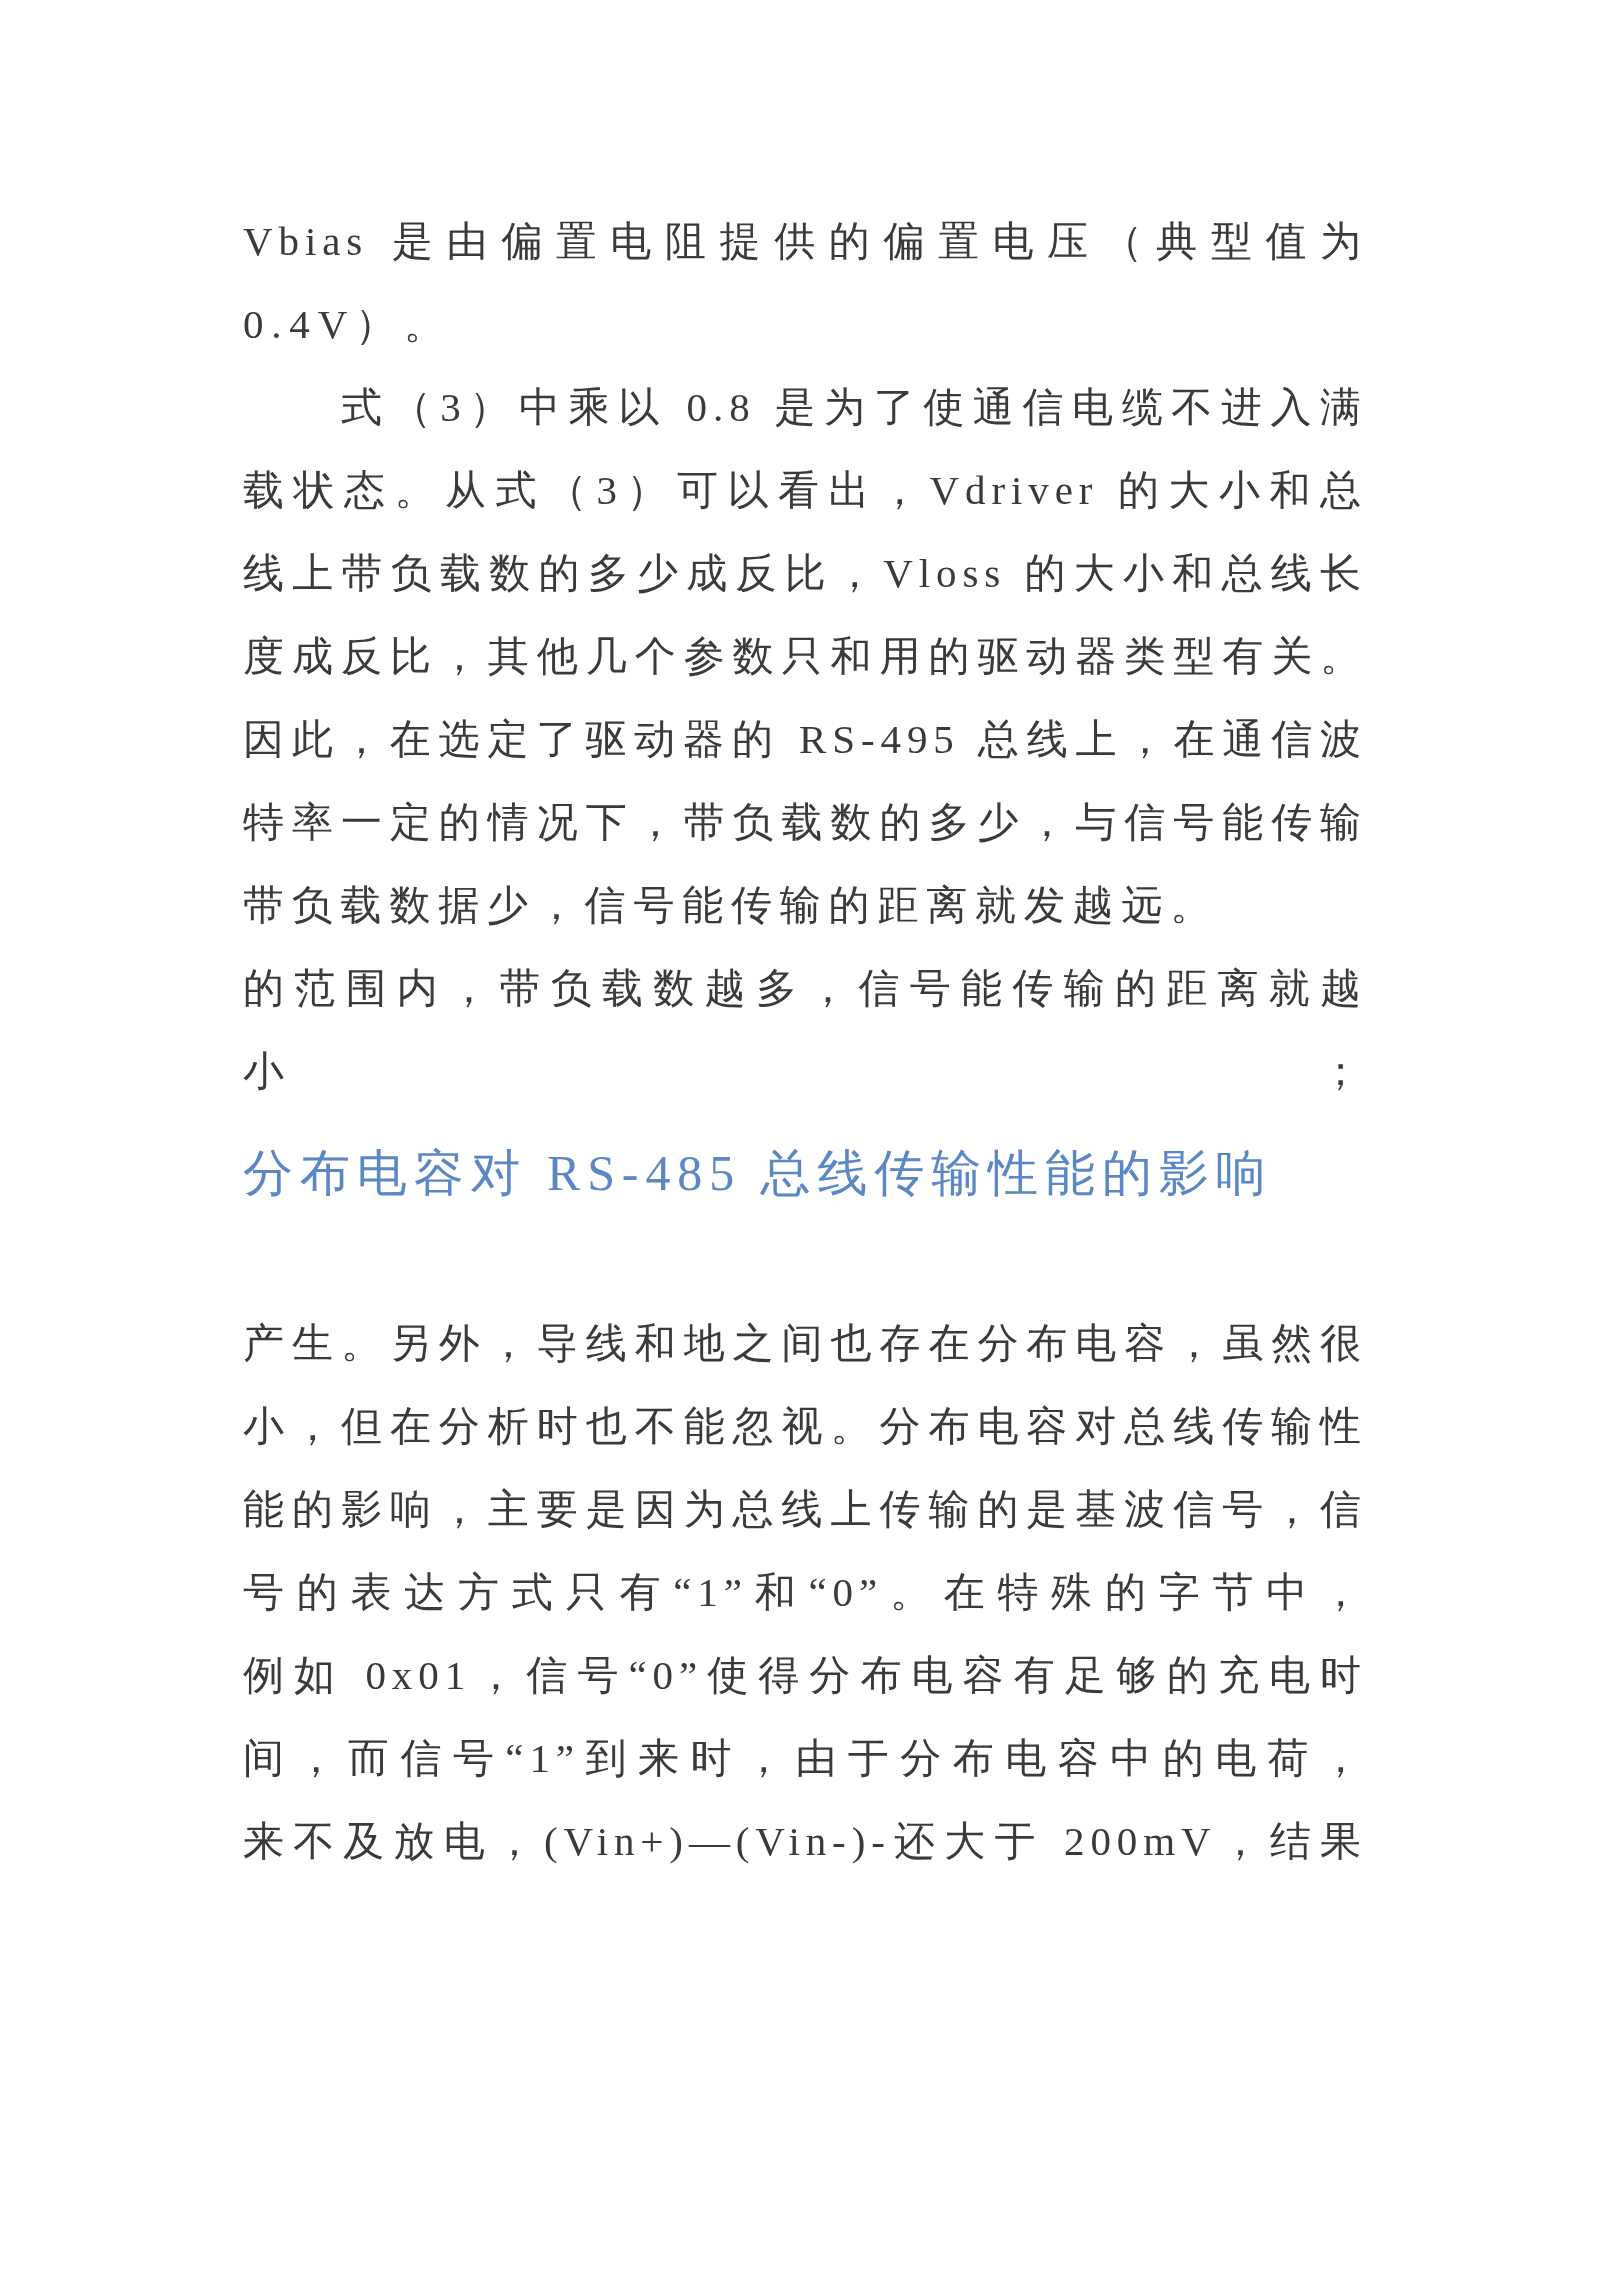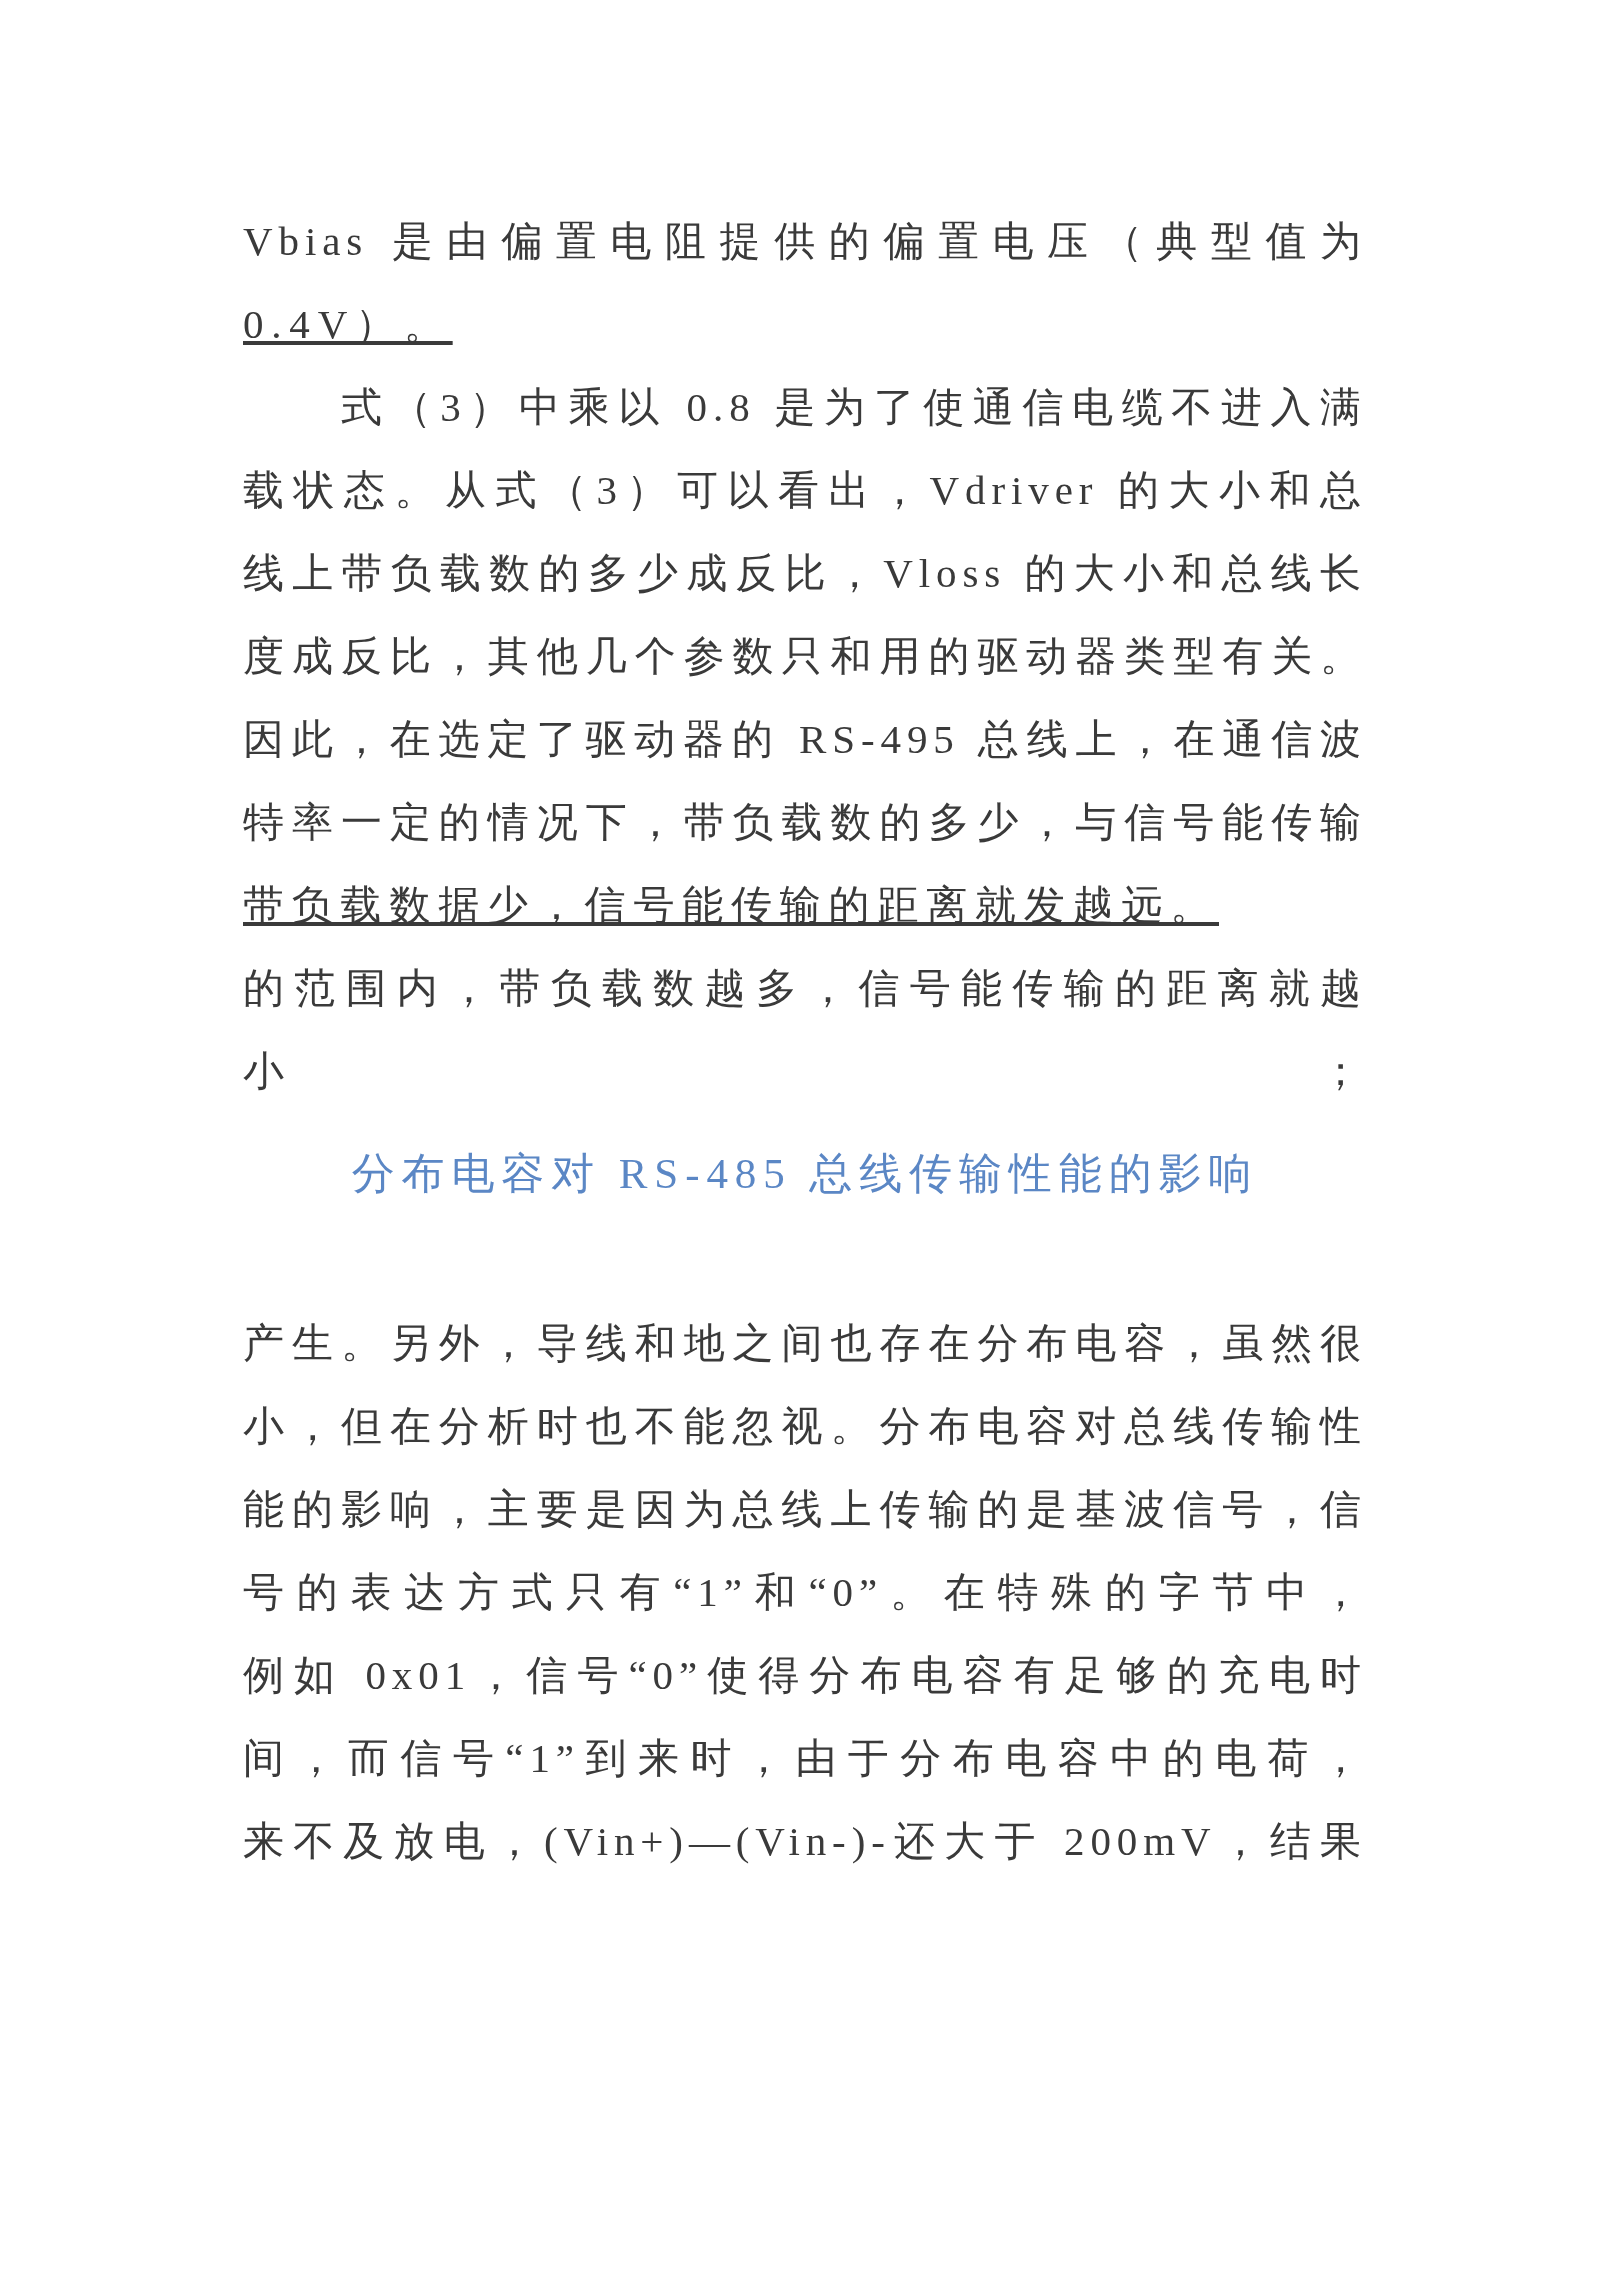--- a/index.html
+++ b/index.html
@@ -33,30 +33,28 @@
     text-align-last: justify;
     color: #3a3a3a;
   }
   .line.indent {
     padding-left: 98px;
   }
   .line.plain {
     text-align: center;
     text-align-last: left;
     letter-spacing: 7.8px;
-    text-decoration: underline;
   }
   .heading {
     height: 83px;
     line-height: 83px;
     margin: 102px 0 0 0;
-    font-size: 43px;
+    font-size: 50px;
     font-weight: normal;
     letter-spacing: 6.9px;
-    text-align: center;
     color: #5b87c5;
   }
   .para-after-heading {
     margin-top: 87px;
   }
 </style>
 </head>
 <body>
 
 <div class="page">

